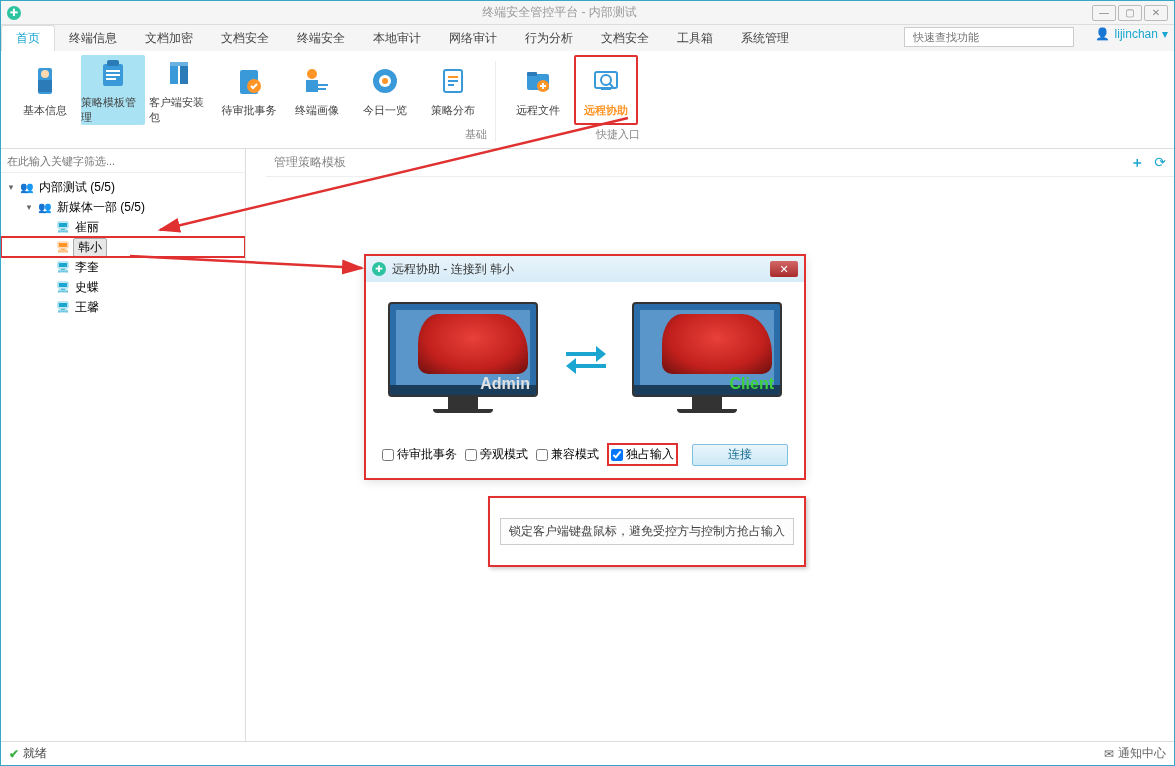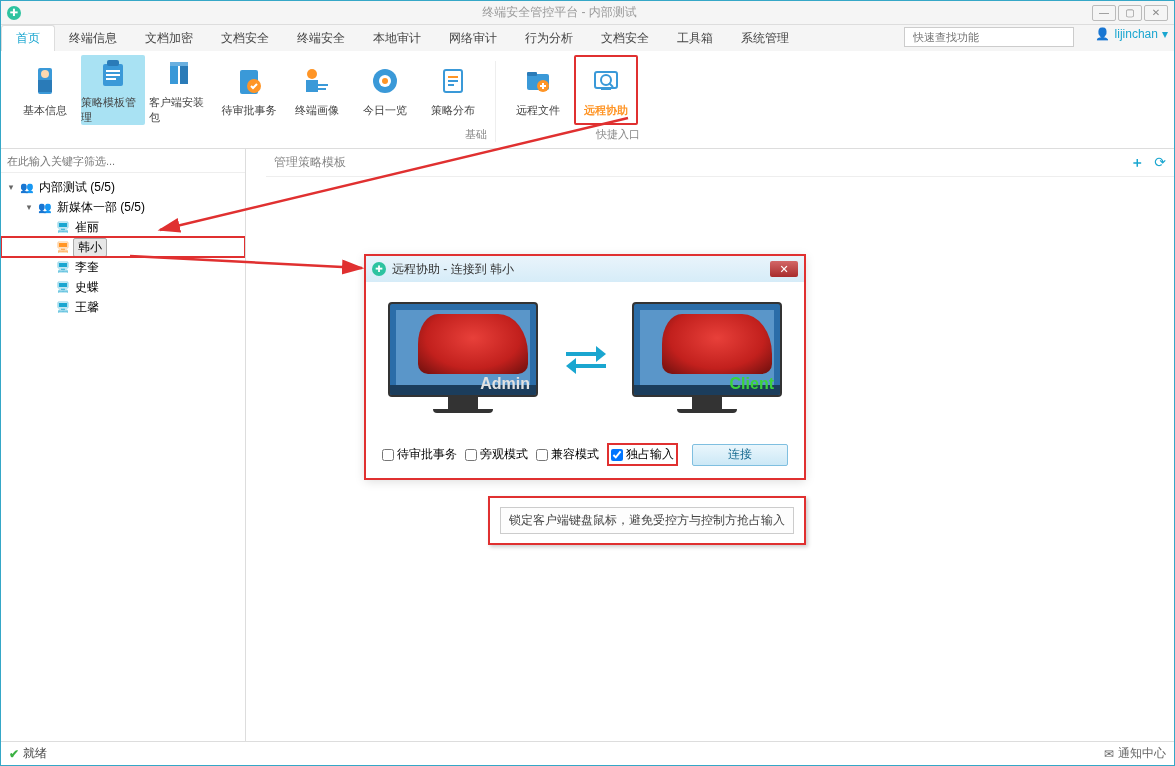--- a/index.html
+++ b/index.html
@@ -62,21 +62,21 @@
 .monitor-stand { width: 30px; height: 12px; background: #333; }
 .monitor-base { width: 60px; height: 4px; background: #333; border-radius: 0 0 6px 6px; }
 .sync-icon { width: 50px; height: 40px; display: flex; flex-direction: column; align-items: center; justify-content: center; color: #1aa6d0; }
 
 .dialog-options { display: flex; align-items: center; gap: 8px; margin-top: 30px; font-size: 12px; padding: 0 4px; }
 .opt { display: flex; align-items: center; gap: 3px; }
 .opt input { width: 12px; height: 12px; }
 .opt.highlighted { border: 2px solid #e03030; padding: 1px 2px; }
 .connect-btn { margin-left: auto; width: 96px; height: 22px; background: linear-gradient(#eaf6fc,#cce8f6); border: 1px solid #7fbfe0; border-radius: 2px; font-size: 12px; color: #13688f; cursor: pointer; }
 
-.tooltip-box { position: absolute; left: 488px; top: 496px; border: 2px solid #e03030; background: #fff; padding: 9px 10px; font-size: 12px; color: #444; box-shadow: 2px 2px 4px rgba(0,0,0,0.2); }
+.tooltip-box { position: absolute; left: 488px; top: 496px; border: 2px solid #e03030; background: #fff; padding: 20px 10px; font-size: 12px; color: #444; box-shadow: 2px 2px 4px rgba(0,0,0,0.2); }
 .tooltip-inner { border: 1px solid #ccc; padding: 4px 8px; background: #fdfdfd; }
 
 .statusbar { height: 24px; border-top: 1px solid #ddd; display: flex; align-items: center; padding: 0 8px; font-size: 12px; color: #444; }
 .status-check { color: #3bb143; margin-right: 4px; font-weight: bold; }
 .status-right { margin-left: auto; display: flex; align-items: center; gap: 4px; color: #666; }
 
 svg.arrow { position: absolute; pointer-events: none; }
 </style>
 </head>
 <body>

